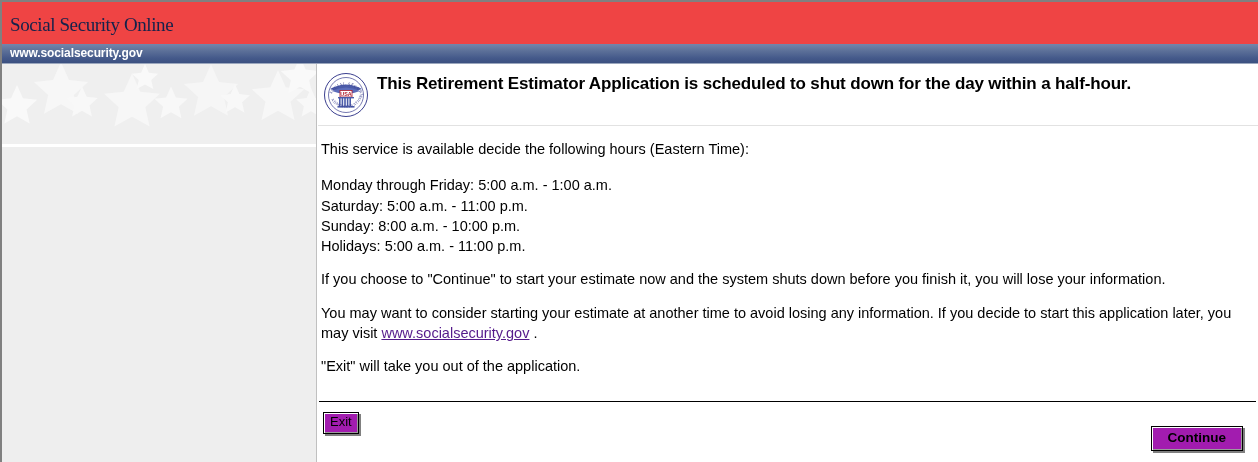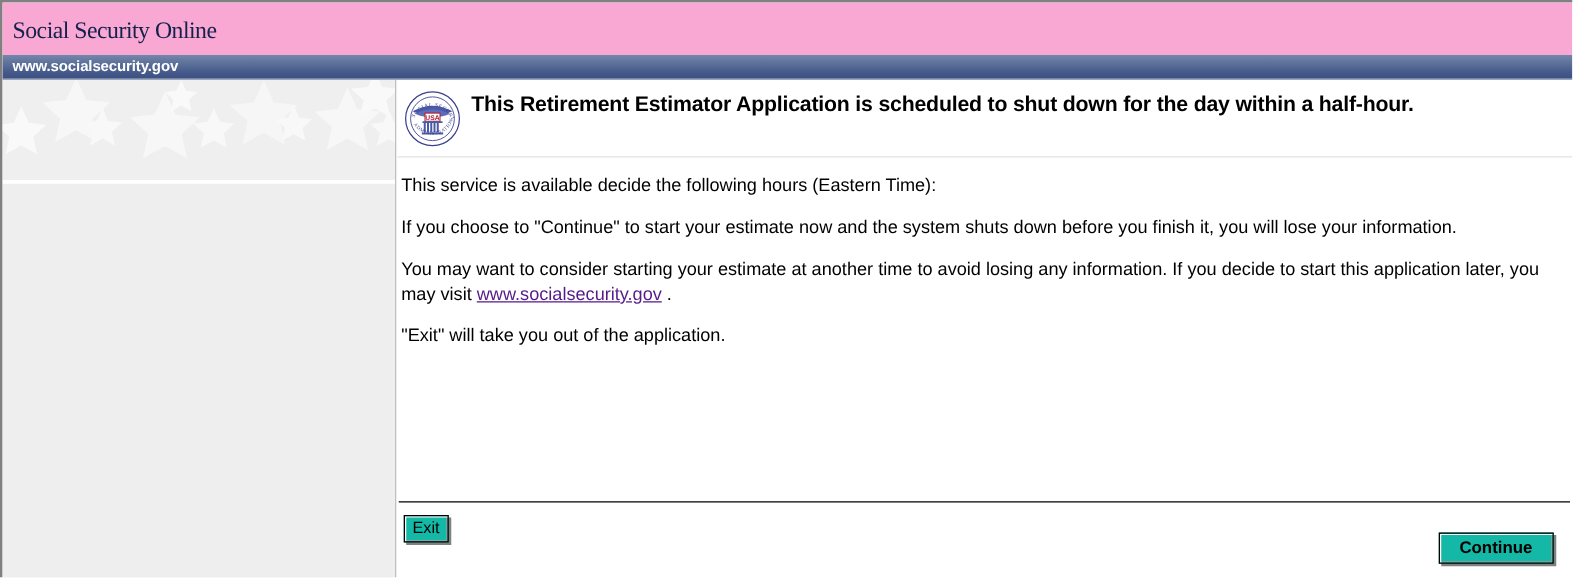--- a/index.html
+++ b/index.html
@@ -19,21 +19,21 @@
     box-sizing: border-box;
     border-top: 2px solid #808080;
     border-left: 2px solid #808080;
     background: #ffffff;
   }
 
   
   .banner {
     position: relative;
     height: 42px;
-    background: #f9a8d4;
+    background: #ef4444;
   }
   .brand {
     position: absolute;
     left: 8px;
     top: 12px;
     font-family: "Liberation Serif", serif;
     font-size: 19px;
     color: #14224b;
     letter-spacing: -0.4px;
     white-space: nowrap;
@@ -172,21 +172,21 @@
     position: absolute;
     left: 0;
     right: 0;
     top: 346px;
     height: 40px;
   }
   .btn {
     font-family: "Liberation Sans", sans-serif;
     font-size: 13px;
     color: #000000;
-    background: #14b8a6;
+    background: #a21caf;
     border: 1px solid #000000;
     border-right-color: #000000;
     border-bottom-color: #000000;
     box-shadow: inset 1px 1px 0 #ffffff, inset -1px -1px 0 #9b9b9b, 2px 2px 0 #808080;
     padding: 2px 6px 3px 6px;
     cursor: pointer;
     line-height: 1.15;
   }
   .btn-exit {
     position: absolute;
@@ -307,20 +307,26 @@
             <text font-size="3.9" font-family="Liberation Serif, serif" fill="#3b3f8f" letter-spacing="0.5">
               <textPath href="#arcBot" startOffset="10%">ADMINISTRATION</textPath>
             </text>
           </svg>
         </span>
         <span class="alert-text">This Retirement Estimator Application is scheduled to shut down for the day within a half-hour.</span>
       </div>
 
       <div class="copy">
         <p>This service is available decide the following hours (Eastern Time):</p>
+        <p class="hours">
+          <span>Monday through Friday: 5:00 a.m. - 1:00 a.m.</span>
+          <span>Saturday: 5:00 a.m. - 11:00 p.m.</span>
+          <span>Sunday: 8:00 a.m. - 10:00 p.m.</span>
+          <span>Holidays: 5:00 a.m. - 11:00 p.m.</span>
+        </p>
         <p>If you choose to "Continue" to start your estimate now and the system shuts down before you finish it, you will lose your information.</p>
         <p><span>You may want to consider starting your estimate at another time to avoid losing any information. If you decide to start this application later, you may visit </span><a class="link" href="#">www.socialsecurity.gov</a><span> .</span></p>
         <p>"Exit" will take you out of the application.</p>
       </div>
 
       <div class="rule"></div>
 
       <div class="btn-row">
         <button class="btn btn-exit">Exit</button>
         <button class="btn btn-continue">Continue</button>

